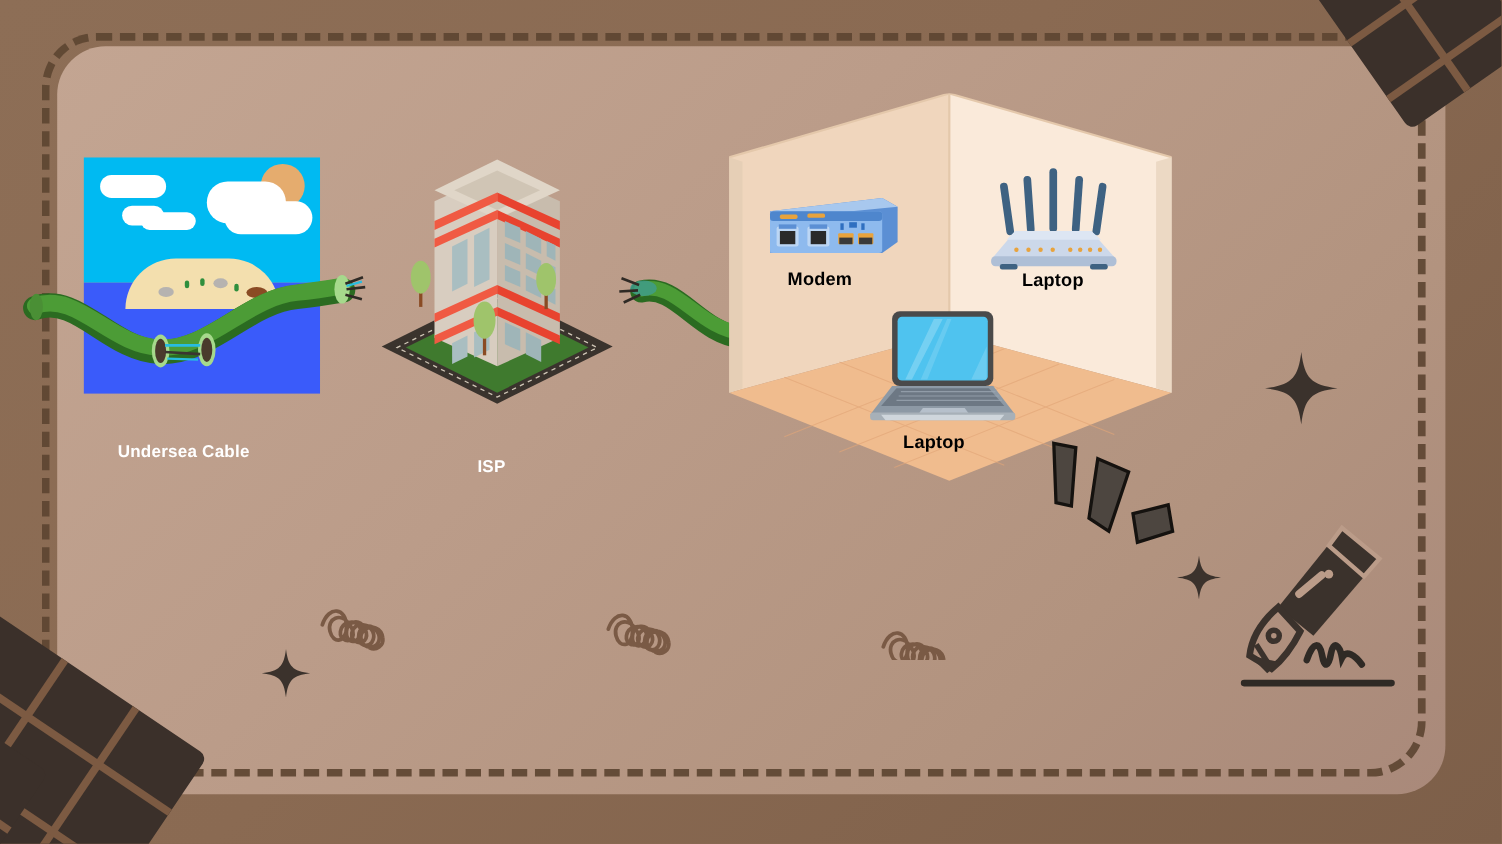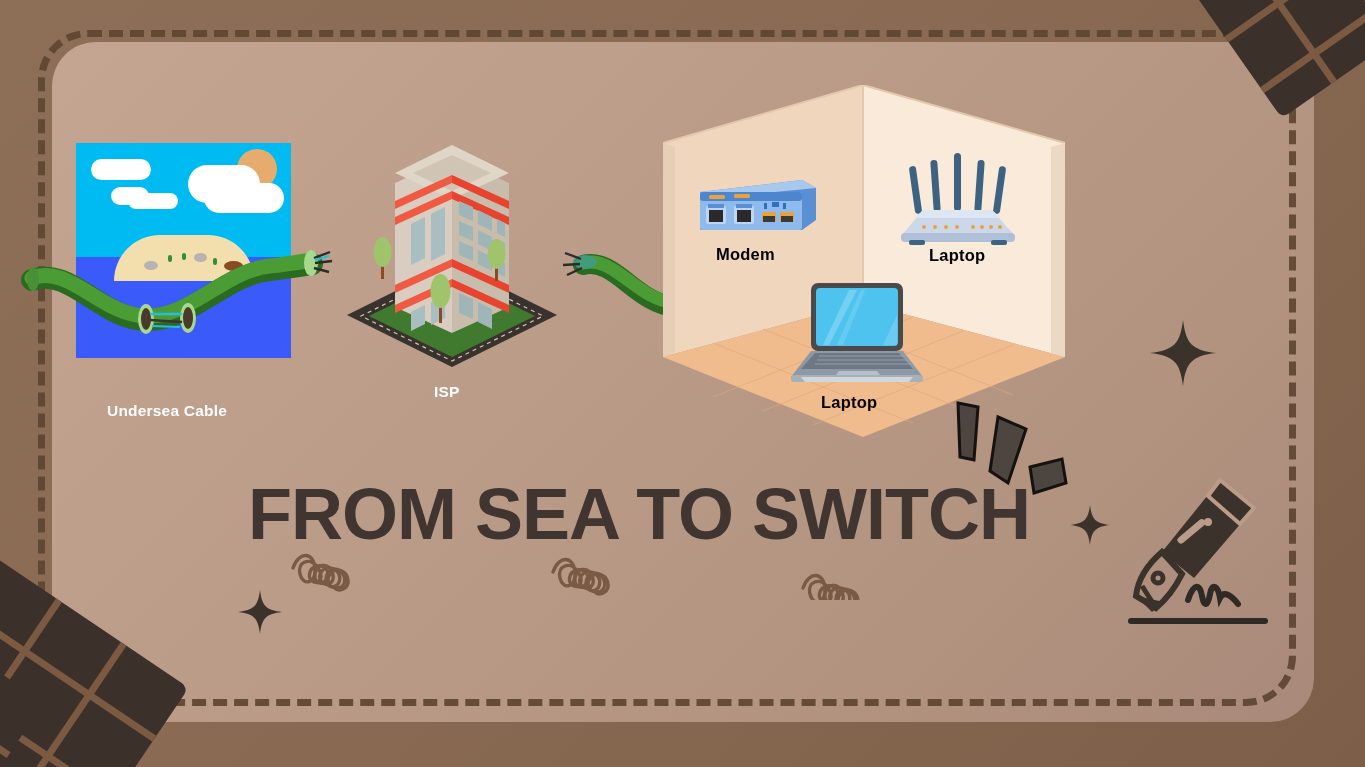--- a/index.html
+++ b/index.html
@@ -66,21 +66,21 @@
   
   .modem-wrap{position:absolute;left:690px;top:176px;width:130px;height:62px;}
   .router-wrap{position:absolute;left:893px;top:148px;width:130px;height:100px;}
   .laptop-wrap{position:absolute;left:787px;top:281px;width:140px;height:110px;}
 
   
   .lbl{position:absolute;font-weight:bold;letter-spacing:.2px;white-space:nowrap;}
   .lbl-white{color:#ffffff;font-size:15.5px;}
   .lbl-dark{color:#000000;font-size:16.5px;}
   .lbl-undersea{left:107px;top:392px;margin-top:10px;}
-  .lbl-isp{left:434px;top:383px;}
+  .lbl-isp{left:434px;top:416px;}
   .lbl-modem{left:716px;top:245px;}
   .lbl-router{left:929px;top:246px;}
   .lbl-laptop{left:821px;top:393px;text-align:right;}
 
   
   .title{
     position:absolute;left:248px;top:473px;
     font-size:72px;font-weight:bold;color:#403531;
     letter-spacing:-1px;white-space:nowrap;
     font-family:"Liberation Sans", sans-serif;
@@ -338,21 +338,20 @@
   <svg class="sparkle" style="left:1150px;top:320px;width:66px;height:66px;" viewBox="0 0 66 66">
     <path d="M33,0 C36,24 42,30 66,33 C42,36 36,42 33,66 C30,42 24,36 0,33 C24,30 30,24 33,0Z" fill="#3b322c"></path>
   </svg>
   <svg class="sparkle" style="left:1070px;top:505px;width:40px;height:40px;" viewBox="0 0 66 66">
     <path d="M33,0 C36,24 42,30 66,33 C42,36 36,42 33,66 C30,42 24,36 0,33 C24,30 30,24 33,0Z" fill="#3b322c"></path>
   </svg>
   <svg class="sparkle" style="left:238px;top:590px;width:44px;height:44px;" viewBox="0 0 66 66">
     <path d="M33,0 C36,24 42,30 66,33 C42,36 36,42 33,66 C30,42 24,36 0,33 C24,30 30,24 33,0Z" fill="#3b322c"></path>
   </svg>
 
-  <div class="title">FROM SEA TO SWITCH</div>
 
   <svg class="squiggles" viewBox="0 0 730 60">
     <g fill="none" stroke="#7a5a45" stroke-width="3.4" stroke-linecap="round">
       <path d="M18,28 c6,-18 22,-16 22,2 c0,14 -12,16 -15,4 c-3,-12 10,-18 18,-6
                c6,9 2,16 -4,14 c-7,-2 -6,-14 3,-16 c9,-2 14,7 9,14 c-4,6 -12,3 -11,-6
                c1,-10 13,-12 17,-2 c4,9 -3,15 -9,11 c-7,-5 -2,-16 7,-15 c9,1 12,10 8,16
                c-4,5 -12,3 -12,-5 c0,-9 10,-13 16,-6 c5,6 3,14 -4,15 c-9,1 -13,-9 -7,-15
                c6,-6 16,-2 17,7 c1,7 -6,12 -12,9"></path>
       <path d="M278,32 c6,-18 22,-16 22,2 c0,14 -12,16 -15,4 c-3,-12 10,-18 18,-6
                c6,9 2,16 -4,14 c-7,-2 -6,-14 3,-16 c9,-2 14,7 9,14 c-4,6 -12,3 -11,-6

